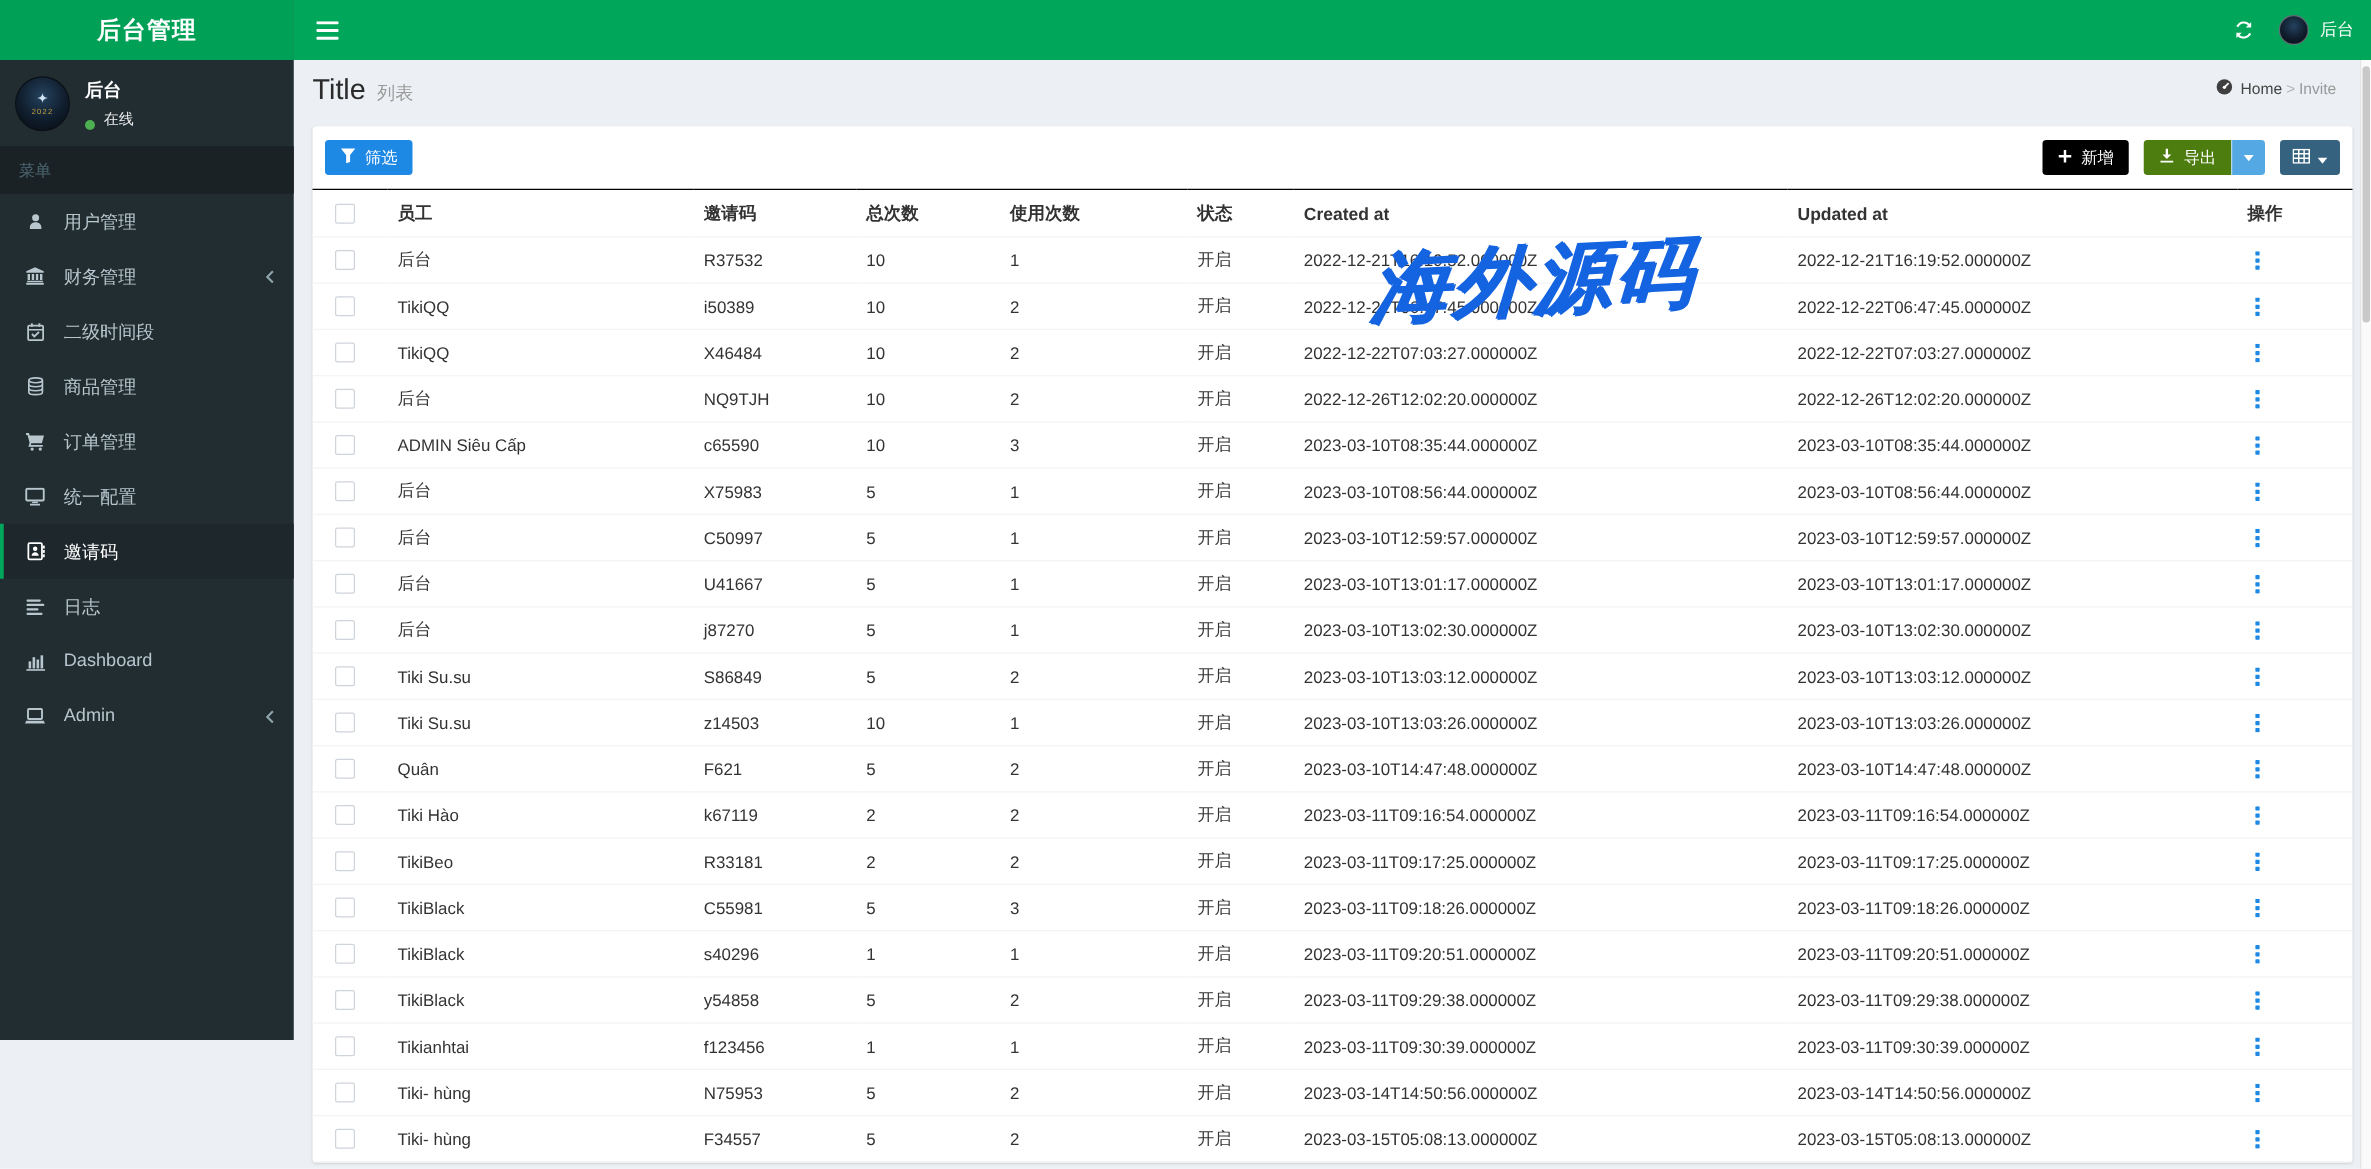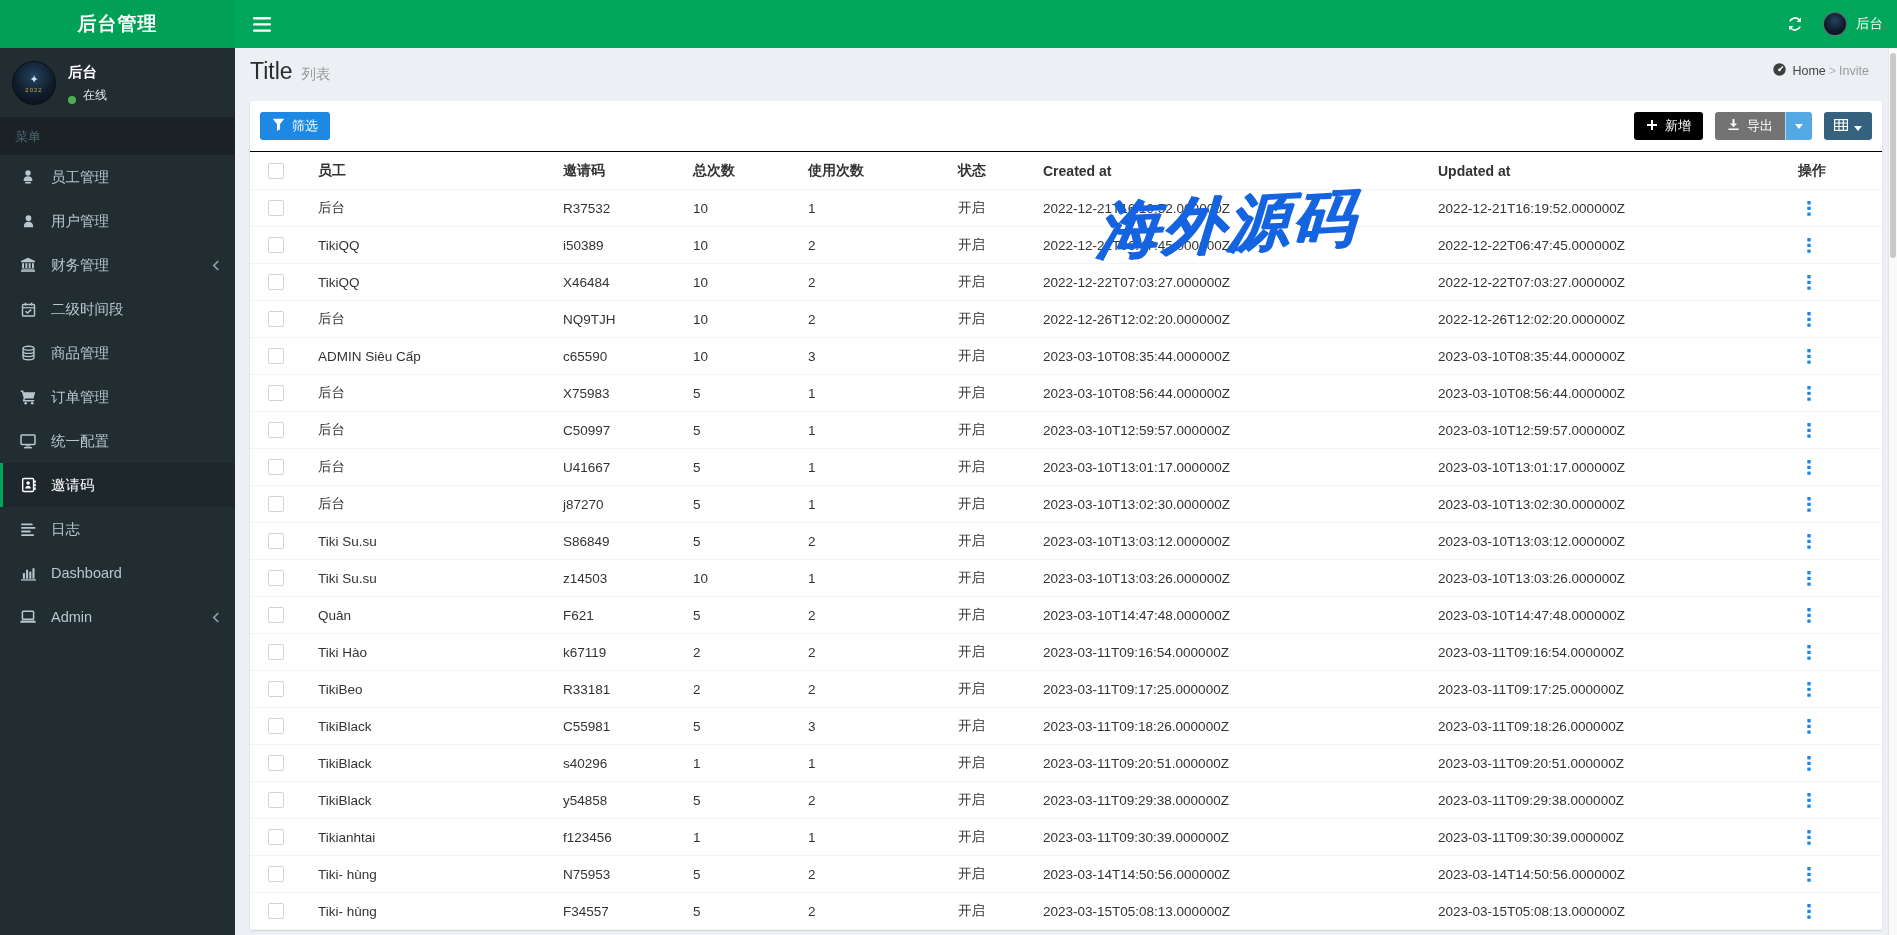--- a/index.html
+++ b/index.html
@@ -1,21 +1,21 @@
 <!DOCTYPE html>
 <html><head>
 <meta charset="utf-8">
 <style>
   * { margin:0; padding:0; box-sizing:border-box; }
   html,body { width:1897px; height:935px; overflow:hidden; }
   body { font-family:"Liberation Sans","DejaVu Sans",sans-serif; background:#ecf0f5; position:relative; }
   .app { display:flex; width:1897px; height:935px; }
 
   
-  .sidebar { width:235px; flex-shrink:0; background:#222d32; height:935px; }
+  .sidebar { width:235px; flex-shrink:0; background:#222d32; height:832px; }
   .brand { height:48px; background:#00a157; color:#fff; font-weight:bold; font-size:19px;
            display:flex; align-items:center; justify-content:center; letter-spacing:1px; cursor:pointer; }
   .user-panel { display:flex; align-items:center; gap:12px; padding:13px 10px 12px 12px; }
   .avatar-lg { width:44px; height:44px; border-radius:50%; flex-shrink:0; position:relative;
                background:radial-gradient(circle at 50% 35%, #24425e 0%, #101d2c 55%, #060b12 100%);
                border:1px solid #0a1016; display:flex; flex-direction:column; align-items:center; justify-content:center; }
   .avatar-lg .emblem { color:#cfe3f5; font-size:11px; line-height:11px; }
   .avatar-lg .year { color:#c9a33a; font-size:6px; letter-spacing:1px; margin-top:2px; }
   .user-meta { display:flex; flex-direction:column; gap:5px; }
   .user-name { color:#fff; font-size:14.5px; font-weight:bold; }
@@ -52,31 +52,31 @@
   .bc-current { color:#999; }
 
   .card { margin:10px 15px 0 15px; background:#fff; border-radius:3px; box-shadow:0 1px 2px rgba(0,0,0,.12); width:1632px; }
   .card-toolbar { padding:11px 10px; display:flex; justify-content:space-between; align-items:center; }
   .btn { height:28px; border:none; border-radius:3px; color:#fff; font-size:13px;
          display:inline-flex; align-items:center; gap:7px; padding:0 12px; cursor:pointer;
          font-family:"Liberation Sans","DejaVu Sans",sans-serif; }
   .btn-filter { background:#1e88e5; }
   .right-btns { display:flex; align-items:center; gap:12px; }
   .split { display:flex; align-items:stretch; }
-  .btn-export { background:#737373; border-radius:3px 0 0 3px; }
+  .btn-export { background:#4d7c0f; border-radius:3px 0 0 3px; }
   .btn-caret { background:#54a8e4; border-radius:0 3px 3px 0; border-left:1px solid rgba(255,255,255,.55);
                padding:0 9px; height:28px; border-top:none; border-bottom:none; border-right:none; cursor:pointer; display:flex; align-items:center; }
   .btn-grid { background:#35627f; padding:0 10px; gap:6px; }
 
   table { width:100%; border-collapse:collapse; table-layout:fixed; border-top:1px solid #000000; }
   th, td { text-align:left; padding:0 8px; border-bottom:1px solid #f4f4f4; overflow:hidden; white-space:nowrap; }
   th { height:38px; font-size:14px; color:#333; font-weight:bold; }
   td { height:37px; font-size:13.5px; color:#333; }
   .c-sel { padding-left:18px; }
-  .c-act { text-align:center; padding-right:62px; }
+  .c-act { text-align:left; padding-right:62px; }
   .cb { width:16px; height:16px; border:1px solid #cfd4db; border-radius:2px; background:#fff; display:inline-block; vertical-align:middle; cursor:pointer; }
   .dots { display:inline-flex; padding:3px 6px; cursor:pointer; }
 
   
   .watermark { position:absolute; left:862px; top:182px; z-index:6; pointer-events:none;
                font-family:"DejaVu Serif","Liberation Serif",serif; font-style:italic; font-weight:bold;
                font-size:62px; color:#1463e0; letter-spacing:3px; transform:rotate(-3deg) skewX(-6deg);
                text-shadow:1.5px 1px 0 #1463e0; }
 
   
@@ -101,30 +101,20 @@
         <span class="user-status">
           <span class="status-dot"></span>
           <span>在线</span>
         </span>
       </div>
     </div>
 
 
     <div class="menu-label">菜单</div>
     <nav id="menu">
-        <div class="menu-item">
-          <span class="micon">
-            <svg width="16" height="16" viewBox="0 0 16 16" fill="currentColor">
-              <circle cx="8" cy="4" r="2.7"></circle>
-              <path d="M8 7.3c-2.7 0-4.3 1.5-4.3 3.8v.9h8.6v-.9c0-2.3-1.6-3.8-4.3-3.8z"></path>
-              <path d="M5.6 12.7h4.8l.8 1.8H4.8z"></path>
-            </svg>
-          </span>
-          <span class="mlabel">员工管理</span>
-        </div>
         <div class="menu-item">
           <span class="micon">
             <svg width="15" height="15" viewBox="0 0 16 16" fill="currentColor">
               <circle cx="8" cy="4.4" r="3"></circle>
               <path d="M8 8.3c-3 0-4.9 1.8-4.9 4.4v1.3h9.8v-1.3c0-2.6-1.9-4.4-4.9-4.4z"></path>
             </svg>
           </span>
           <span class="mlabel">用户管理</span>
         </div>
         <div class="menu-item">

